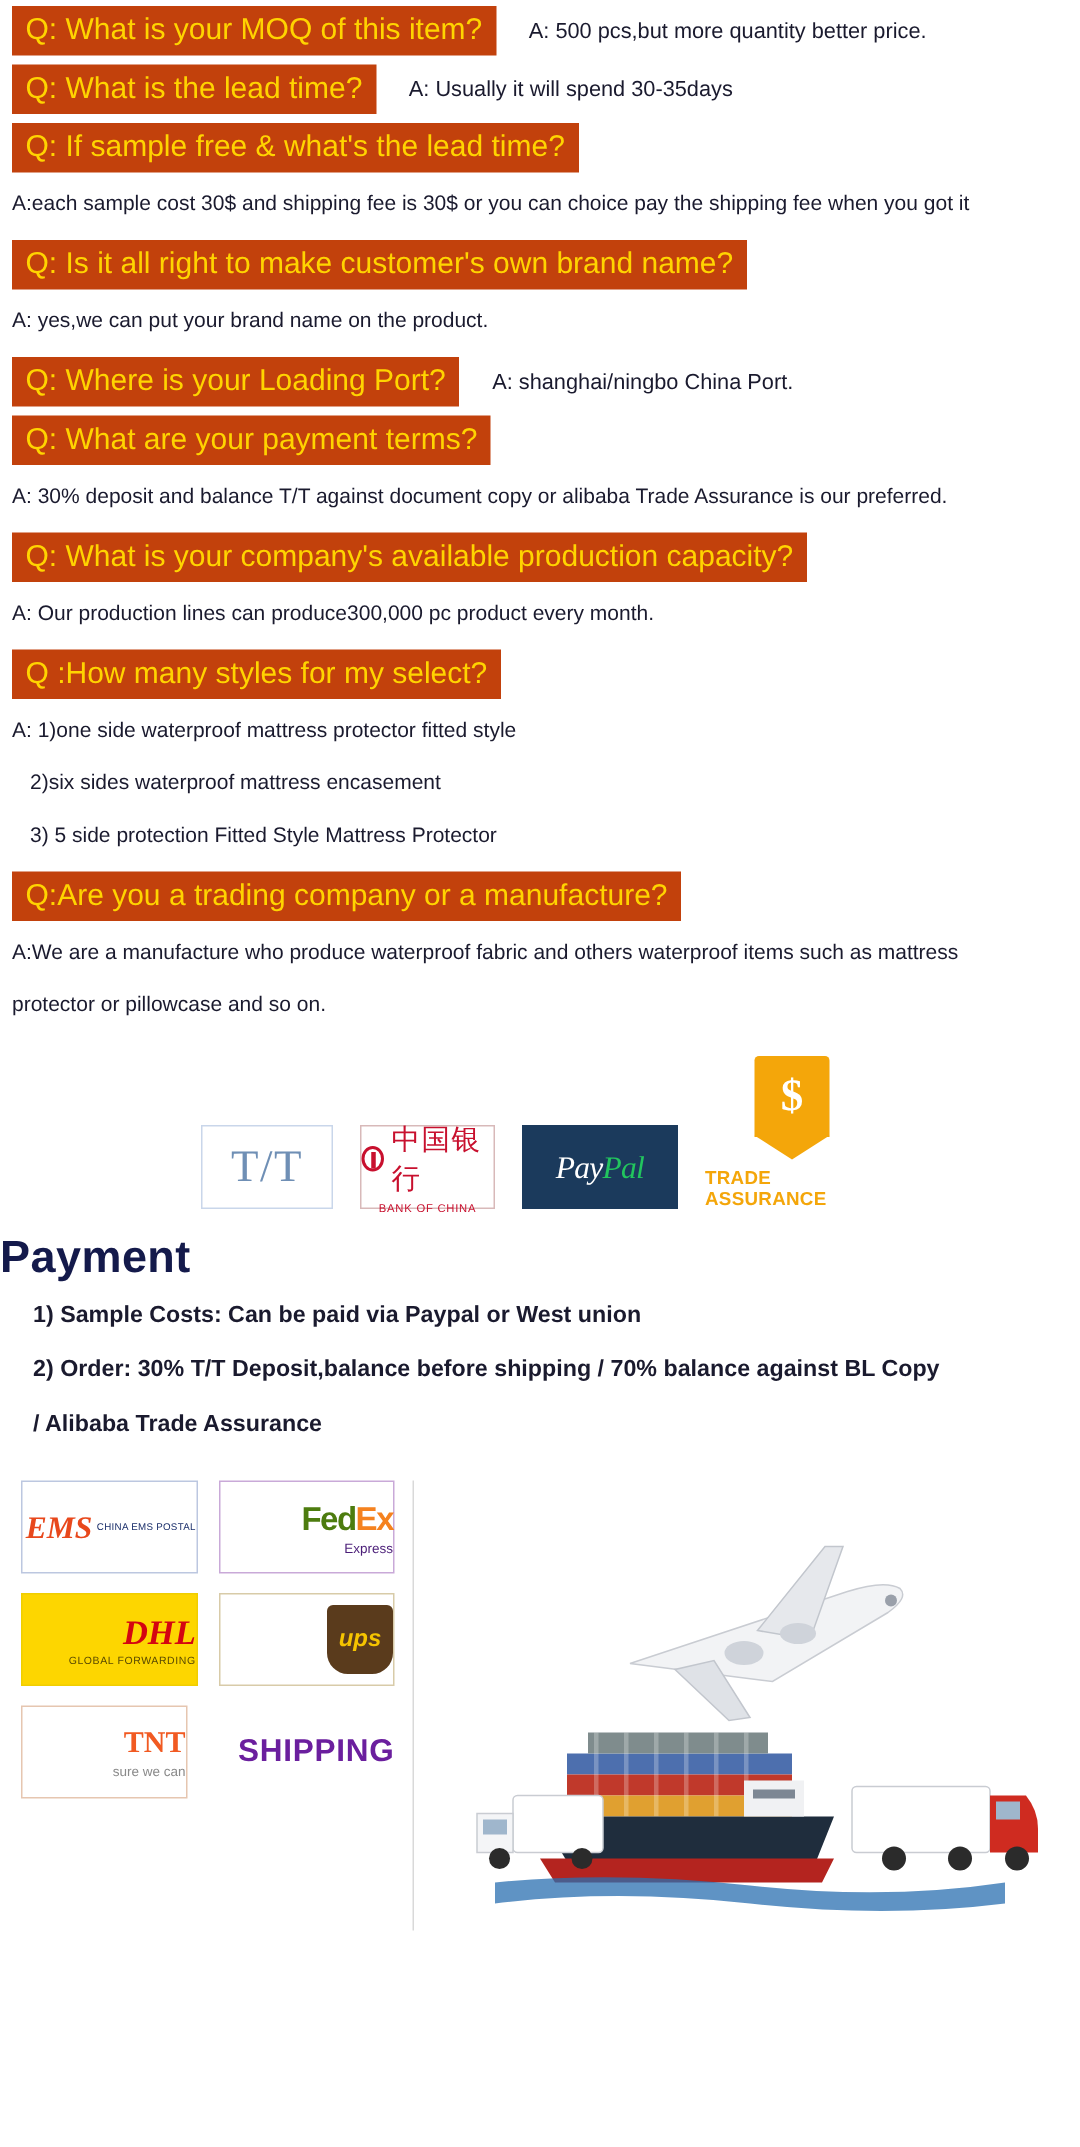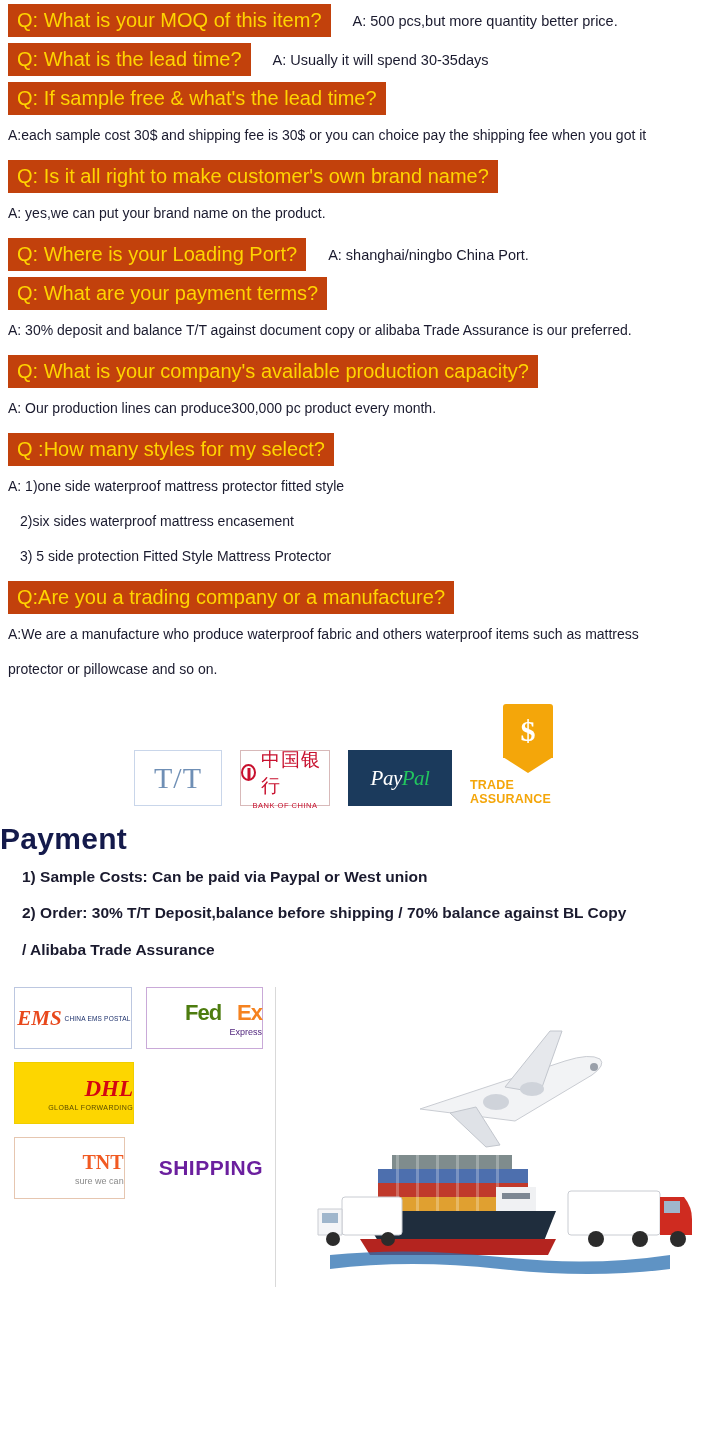--- a/index.html
+++ b/index.html
@@ -197,21 +197,21 @@
   .c-ems { border: 1px solid #bcc7e0; }
   .ems-l { display:flex; align-items:center; }
   .ems-main {
     color: #e8481c; font-size: 21px; font-weight: bold; font-style: italic;
     font-family: "Liberation Serif", serif;
   }
   .ems-sub { color:#1b2f6b; font-size:6.5px; margin-left:3px; letter-spacing:.2px;}
   .c-fedex { border: 1px solid #c9a9d8; }
   .fedex-main { font-size: 22px; font-weight: bold; letter-spacing: -1px; }
   .fedex-main .fed { color: #4d7c0f; }
-  .fedex-main .ex { color: #f5821f; padding-left: 16px; }
+  .fedex-main .ex { color: #f5821f; }
   .fedex-sub { color:#4b1e78; font-size: 9px; margin-top: 1px; }
   .c-dhl { background: #fdd600; border: 1px solid #f0ce00; }
   .dhl-main { color:#d40511; font-size: 23px; font-weight: bold; font-style: italic; font-family:"Liberation Serif",serif;}
   .dhl-sub { color:#5a4a00; font-size: 7px; letter-spacing:.4px; margin-top:2px;}
   .c-ups { border: 1px solid #d8cba8; }
   .ups-badge {
     width: 44px; height: 46px;
     background: #5a3b1c;
     border-radius: 4px 4px 14px 14px;
     display:flex; align-items:center; justify-content:center;
@@ -346,20 +346,25 @@
           <span class="fed">Fed</span><span class="ex">Ex</span>
         </div>
         <div class="fedex-sub">Express</div>
       </div>
     </div>
 
     <div class="ship-row">
       <div class="carrier c-dhl">
         <div class="dhl-main">DHL</div>
         <div class="dhl-sub">GLOBAL FORWARDING</div>
+      </div>
+      <div class="carrier c-ups">
+        <div class="ups-badge">
+          <span>ups</span>
+        </div>
       </div>
     </div>
 
     <div class="ship-row">
       <div class="carrier c-tnt">
         <div class="tnt-main">TNT</div>
         <div class="tnt-sub">sure we can</div>
       </div>
       <div class="ship-label">SHIPPING</div>
     </div>

